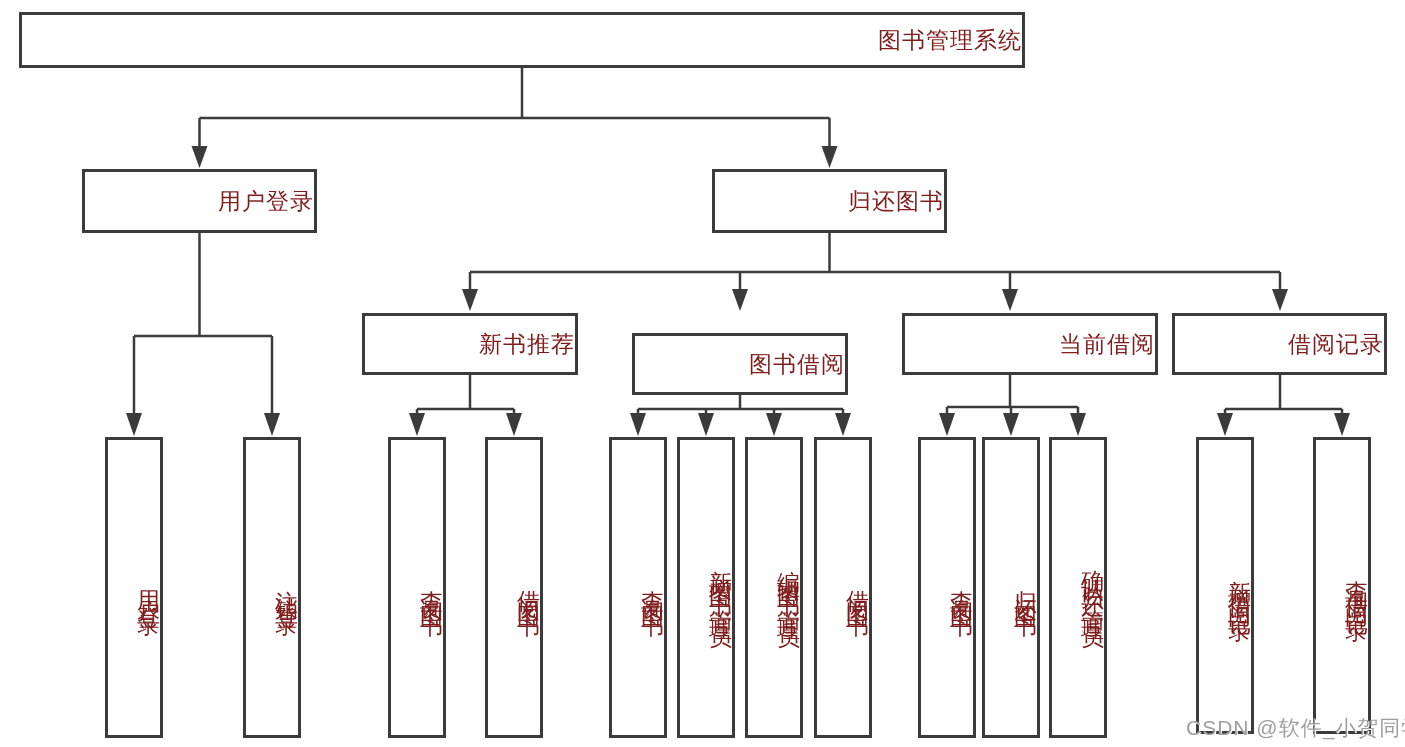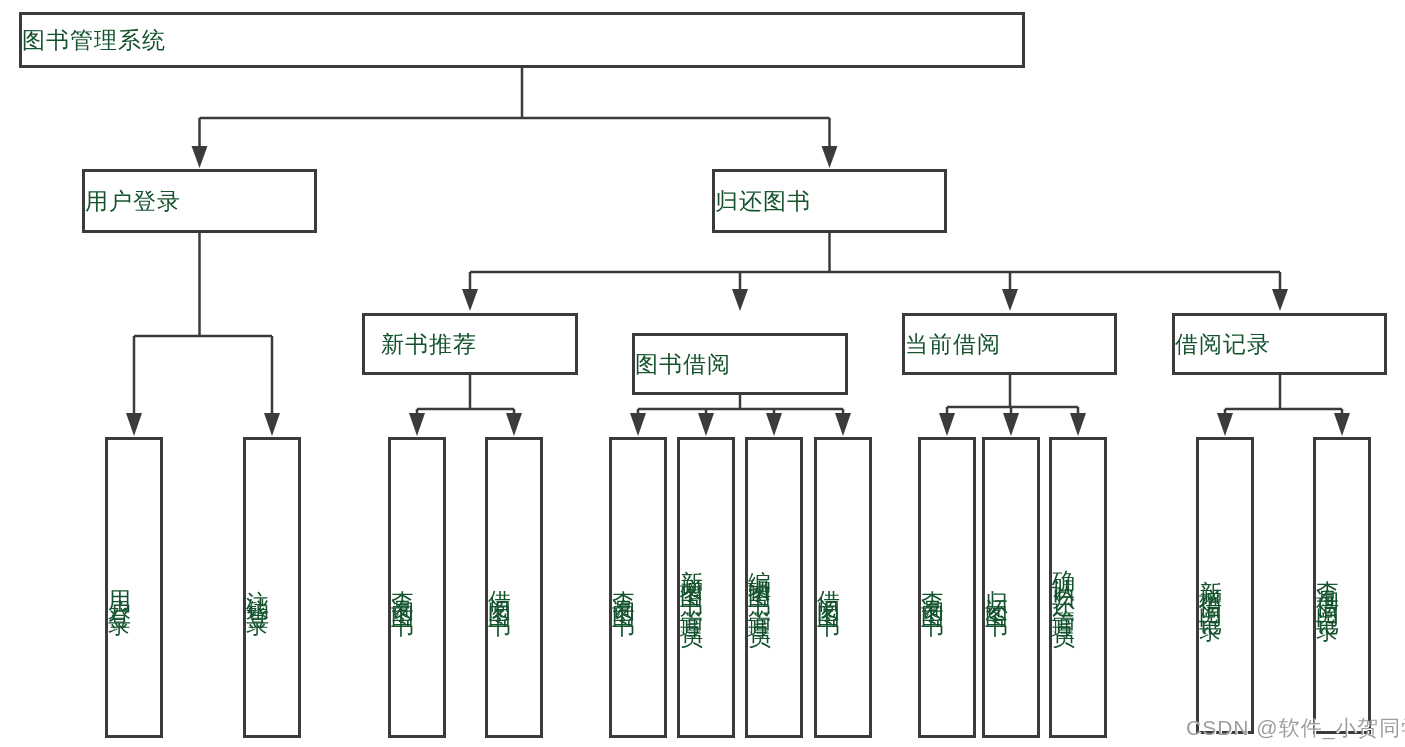--- a/index.html
+++ b/index.html
@@ -11,22 +11,22 @@
     overflow:hidden;
   }
   #connectors{position:absolute;left:0;top:0;width:1405px;height:747px;}
   .node{
     position:absolute;
     box-sizing:border-box;
     background:#fff;
     border:3px solid #3b3b3b;
     display:flex;
     align-items:center;
-    justify-content:flex-start;
-    color:#14532d;
+    justify-content:flex-end;
+    color:#7f1d1d;
   }
   .hbox .label{
     font-size:23px;
     letter-spacing:1px;
     white-space:nowrap;
   }
   .vbox .label{
     writing-mode:vertical-rl;
     text-orientation:mixed;
     font-size:23px;
@@ -124,21 +124,21 @@
   <div class="node hbox" style="left:712px;top:169px;width:235px;height:64px;">
     <span class="label">归还图书</span>
   </div>
 
   <div class="node hbox" style="left:362px;top:313px;width:216px;height:62px;padding-left:16px;">
     <span class="label">新书推荐</span>
   </div>
   <div class="node hbox" style="left:632px;top:313px;width:216px;height:62px;margin-top:20px;">
     <span class="label">图书借阅</span>
   </div>
-  <div class="node hbox" style="left:902px;top:313px;width:215px;height:62px;">
+  <div class="node hbox" style="left:902px;top:313px;width:256px;height:62px;">
     <span class="label">当前借阅</span>
   </div>
   <div class="node hbox" style="left:1172px;top:313px;width:215px;height:62px;">
     <span class="label">借阅记录</span>
   </div>
 
   <div class="node vbox" style="left:105px;top:437px;width:58px;height:301px;">
     <span class="label">用户登录</span>
   </div>
   <div class="node vbox" style="left:243px;top:437px;width:58px;height:301px;">

